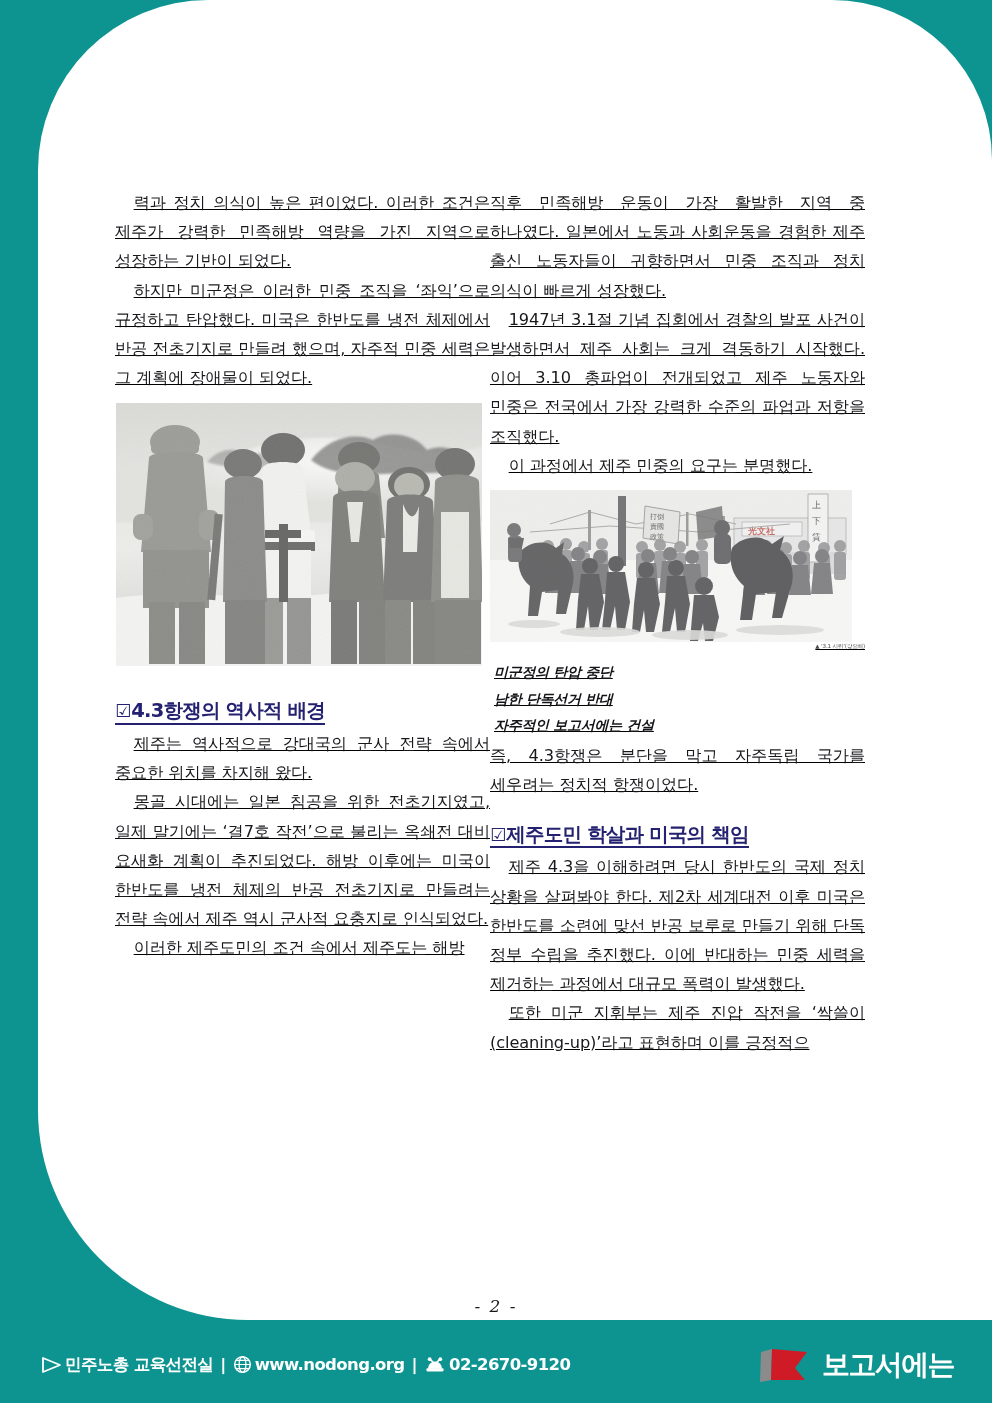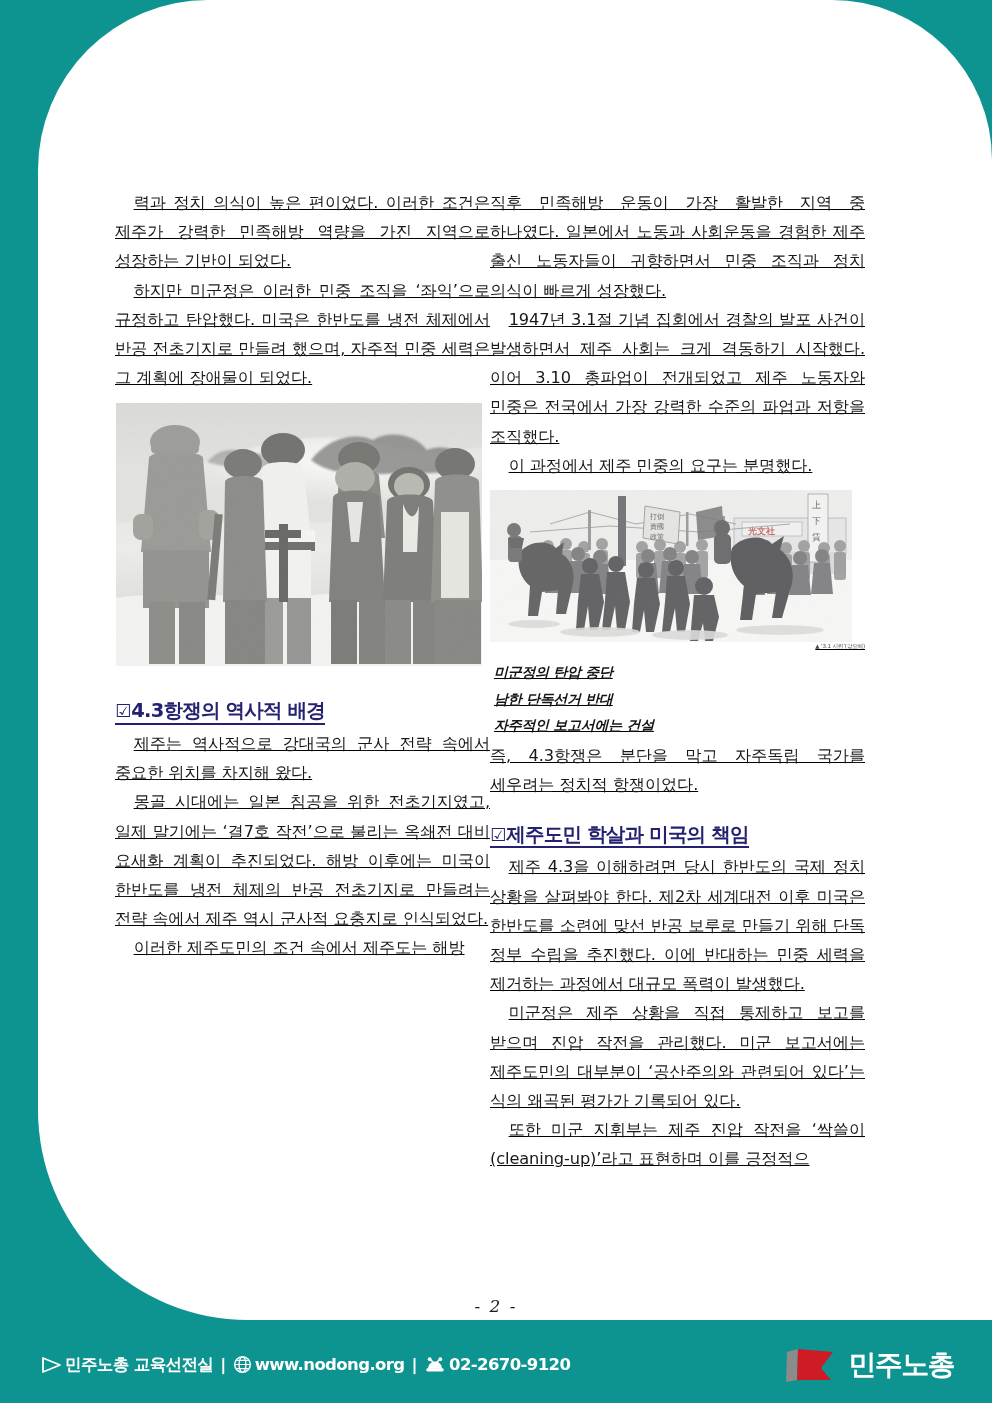--- a/index.html
+++ b/index.html
@@ -455,21 +455,20 @@
 
     <p class="body-text no-indent">즉, 4.3항쟁은 분단을 막고 자주독립 국가를 세우려는 정치적 항쟁이었다.</p>
 
     <div class="heading-wrap">
       <h2 class="section-heading">
         <span class="checkbox-glyph">☑</span><span>제주도민 학살과 미국의 책임</span>
       </h2>
     </div>
 
     <p class="body-text">제주 4.3을 이해하려면 당시 한반도의 국제 정치 상황을 살펴봐야 한다. 제2차 세계대전 이후 미국은 한반도를 소련에 맞선 반공 보루로 만들기 위해 단독 정부 수립을 추진했다. 이에 반대하는 민중 세력을 제거하는 과정에서 대규모 폭력이 발생했다.</p>
-    <p class="body-text">미군정은 제주 상황을 직접 통제하고 보고를 받으며 진압 작전을 관리했다. 미군 보고서에는 제주도민의 대부분이 ‘공산주의와 관련되어 있다’는 식의 왜곡된 평가가 기록되어 있다.</p>
     <p class="body-text">또한 미군 지휘부는 제주 진압 작전을 ‘싹쓸이(cleaning-up)’라고 표현하며 이를 긍정적으</p>
   </div>
 </div>
 
 <div id="page-number">- 2 -</div>
 
 <div id="footer-bar">
   <div id="footer-left">
 
     <span class="icon-inline">
@@ -505,15 +504,15 @@
     <span>02-2670-9120</span>
   </div>
 
   <div id="footer-logo">
     <span class="icon-inline">
       <svg width="56" height="38" viewBox="0 0 56 38">
         <path d="M4,6 L15,3 L14,34 L3,36 Z" fill="#8b8b8b"></path>
         <path d="M15,3 L50,6 L38,22 L48,34 L14,34 Z" fill="#cf1b25"></path>
       </svg>
     </span>
-    <span class="logo-text">민주노총</span>
+    <span class="logo-text">보고서에는</span>
   </div>
 </div>
 
 </body></html>

